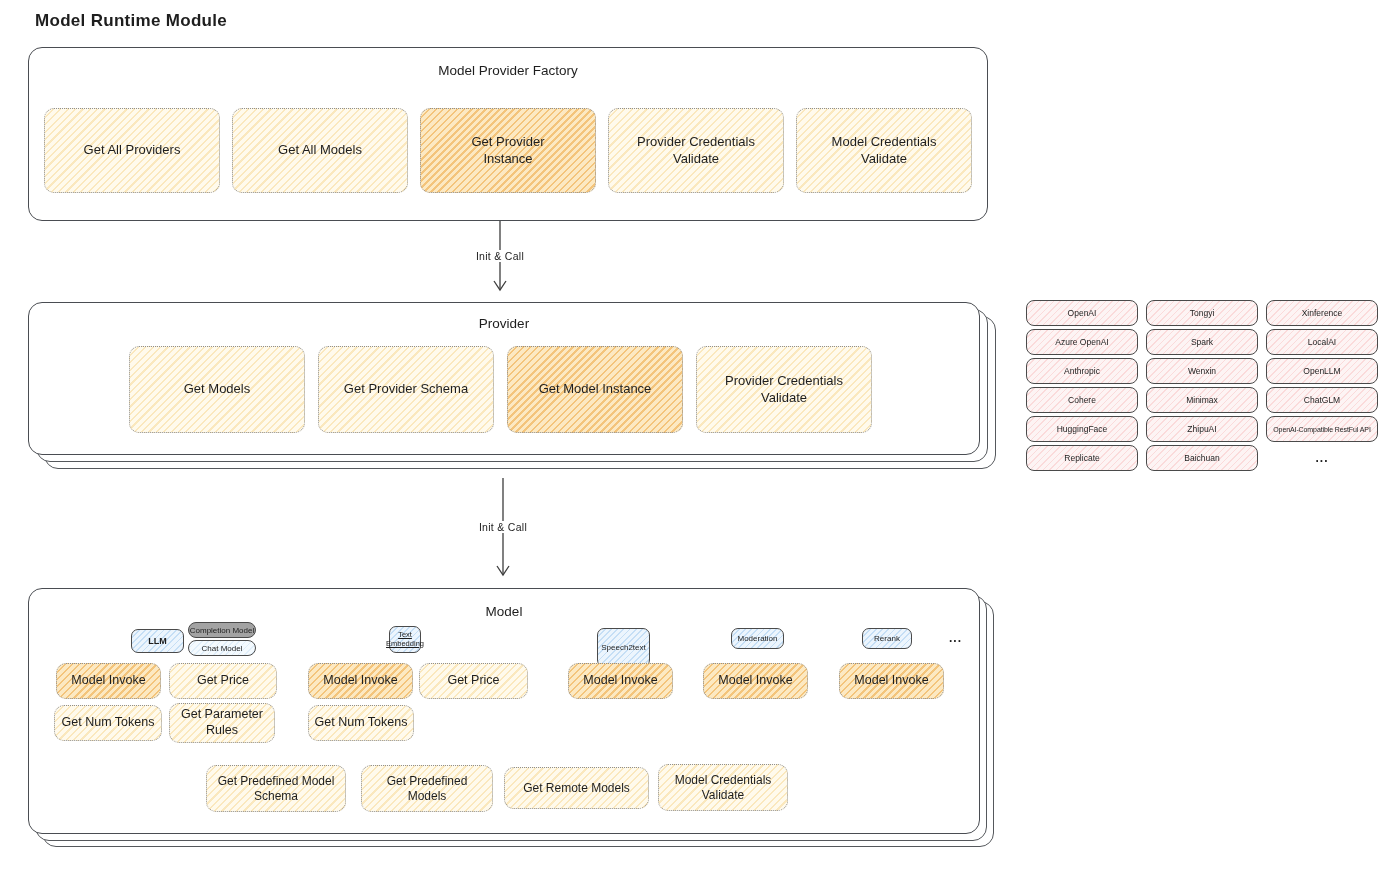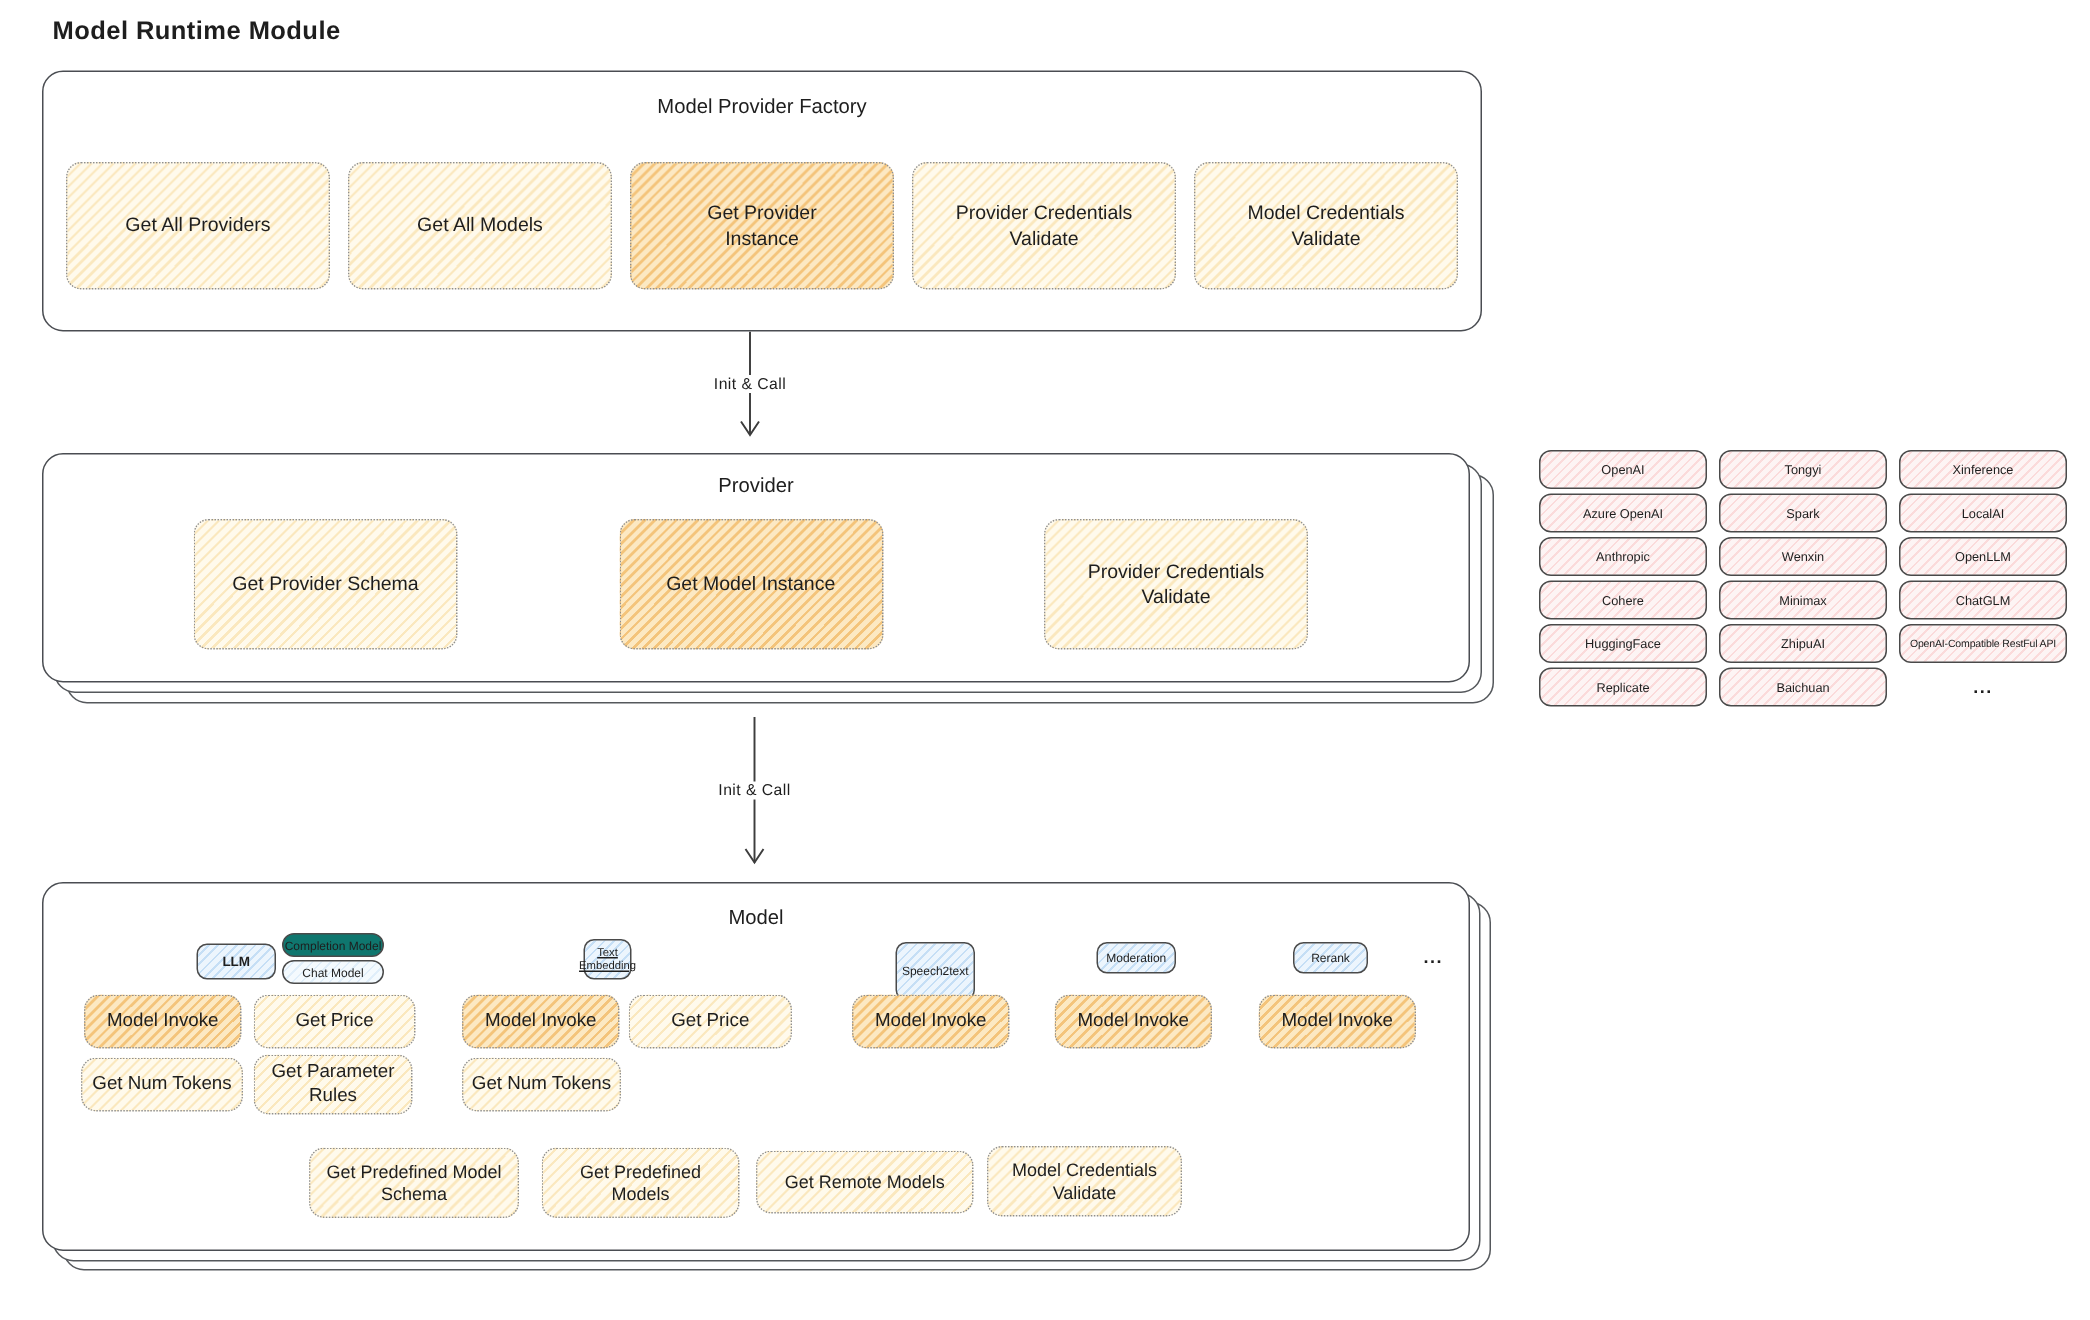--- a/index.html
+++ b/index.html
@@ -40,21 +40,21 @@
   .more-cell{display:flex;align-items:center;justify-content:center;font-size:12px;font-weight:600;letter-spacing:1px;}
   .tab{
     position:absolute;box-sizing:border-box;display:flex;align-items:center;justify-content:center;text-align:center;
     border:1.3px solid #4a4a4a;border-radius:7px;padding:1px 2px;
     background-color:#ecf5fd;
     background-image:repeating-linear-gradient(135deg,rgba(134,186,233,.38) 0 1.3px,rgba(255,255,255,0) 1.3px 4.4px);
     font-size:8.5px;line-height:1.15;
   }
   .tag{
     position:absolute;box-sizing:border-box;display:flex;align-items:center;justify-content:center;
-    border:1.2px solid #4a4a4a;border-radius:8px;background:#0f766e;font-size:8px;
+    border:1.2px solid #4a4a4a;border-radius:8px;background:#a3a3a3;font-size:8px;
   }
   .tag.blue-tint{background-color:#f4fafe;background-image:repeating-linear-gradient(135deg,rgba(134,186,233,.18) 0 1.2px,rgba(255,255,255,0) 1.2px 4.4px);}
   .tabs-more{position:absolute;font-size:12px;font-weight:600;letter-spacing:1px;}
   .arrow{position:absolute;}
   .arrow-label{
     position:absolute;transform:translateX(-50%);background:#ffffff;padding:0 4px;
     font-size:10.5px;letter-spacing:.3px;z-index:5;
   }
 </style>
 </head>
@@ -90,20 +90,23 @@
     <polyline points="5,60 11,69 17,60" fill="none" stroke="#3d3d3d" stroke-width="1.3"></polyline>
   </svg>
   <div class="arrow-label" style="left:500px;top:250px;">Init &amp; Call</div>
 
   <div class="stack" style="left:44px;top:316px;width:950px;height:151px;"></div>
   <div class="stack" style="left:36px;top:309px;width:950px;height:151px;"></div>
   <div class="panel" style="left:28px;top:302px;width:950px;height:151px;">
     <div class="panel-title" style="top:13px;">Provider</div>
     <div class="hrow" style="left:100px;top:43px;width:743px;height:87px;">
       <div class="ybox" style="width:176px;height:87px;">
+        <span>Get Models</span>
+      </div>
+      <div class="ybox" style="width:176px;height:87px;">
         <span>Get Provider Schema</span>
       </div>
       <div class="ybox hl" style="width:176px;height:87px;">
         <span>Get Model Instance</span>
       </div>
       <div class="ybox" style="width:176px;height:87px;">
         <span style="max-width:150px;">Provider Credentials Validate</span>
       </div>
     </div>
   </div>

